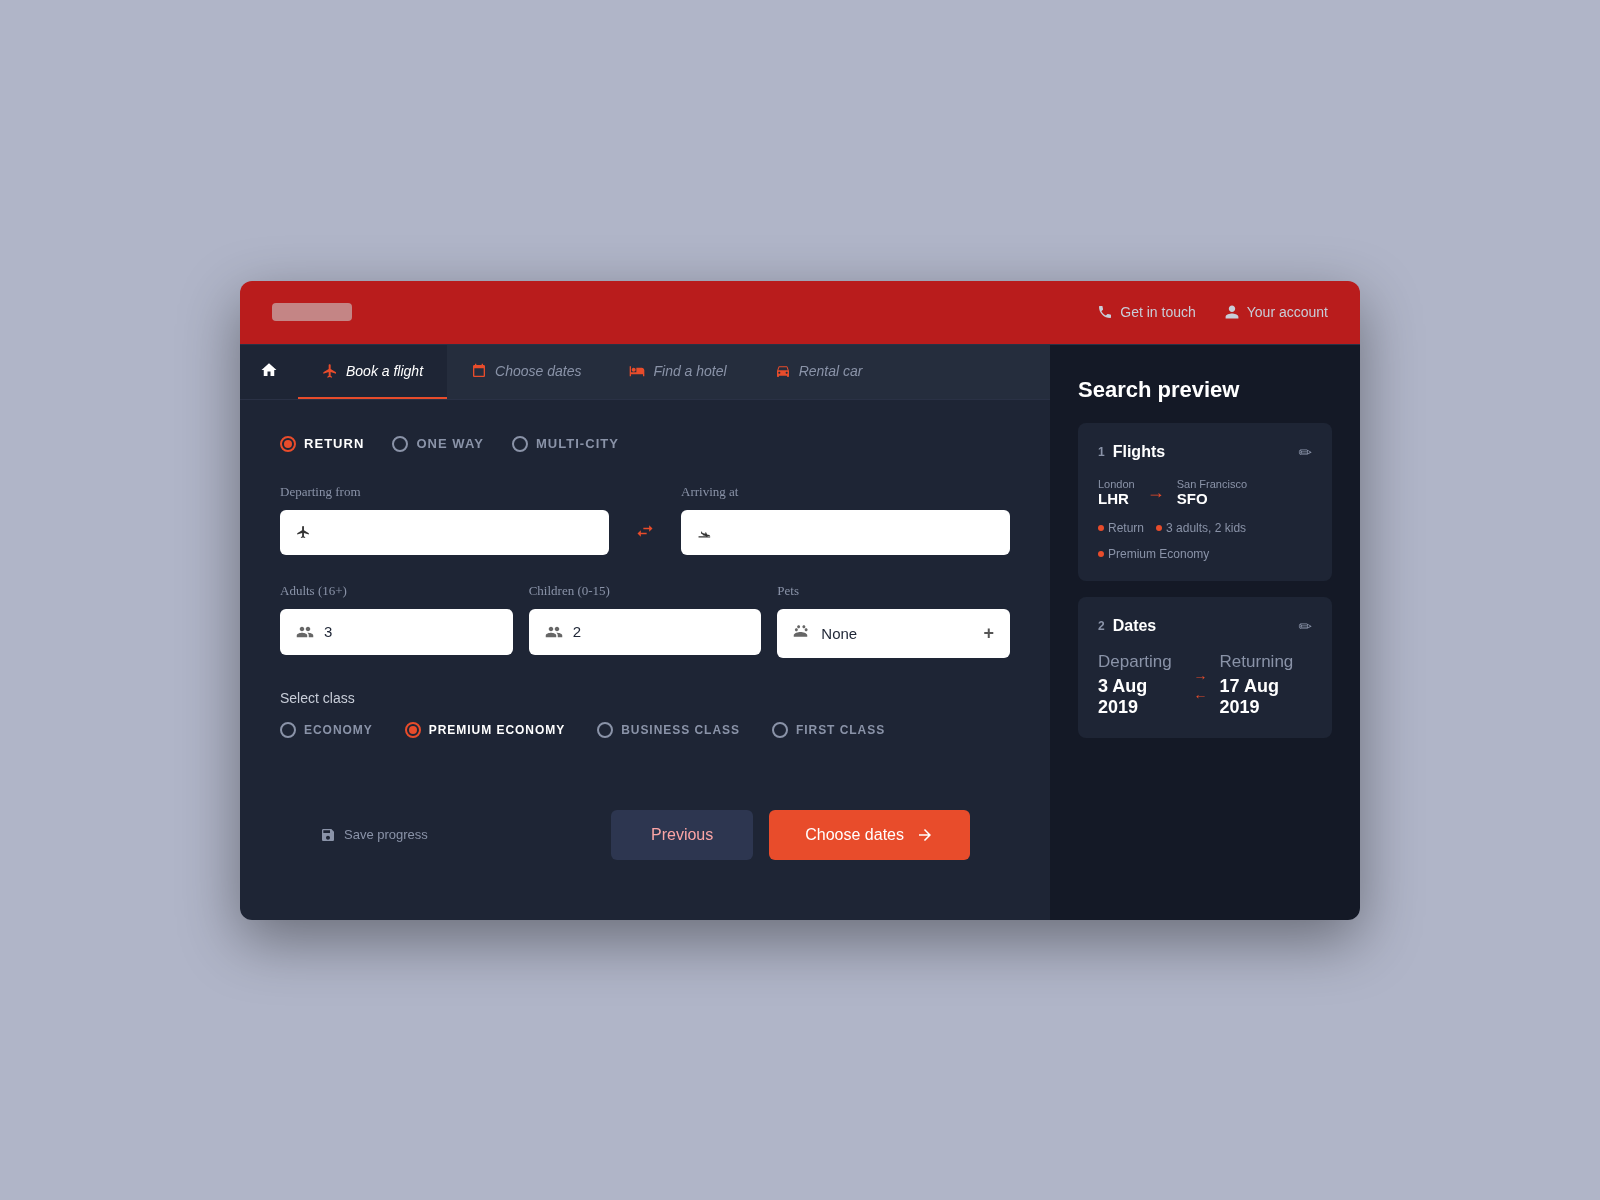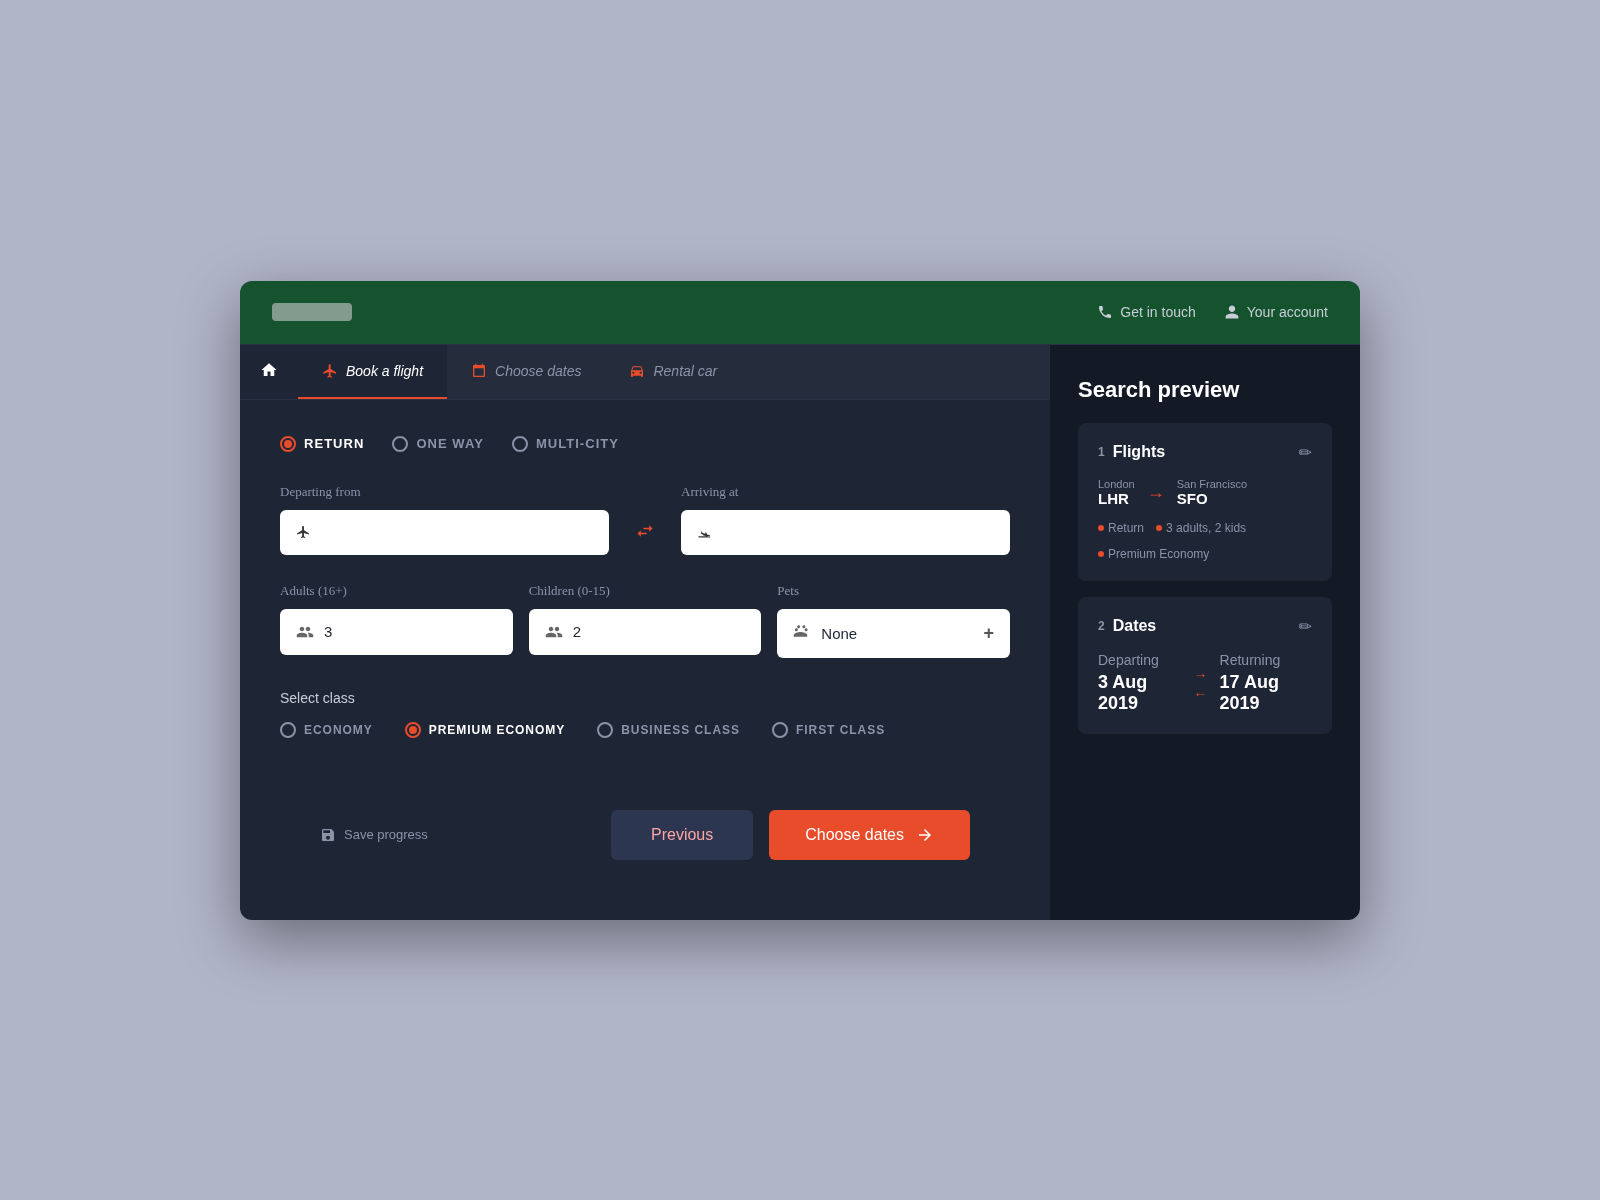--- a/index.html
+++ b/index.html
@@ -14,21 +14,21 @@
     .app-window {
       width: 1120px;
       border-radius: 12px;
       overflow: hidden;
       box-shadow: 0 20px 60px rgba(0,0,0,0.4);
       display: flex;
       flex-direction: column;
     }
     
     .header {
-      background: #14532d;
+      background: #b91c1c;
       display: flex;
       align-items: center;
       justify-content: space-between;
       padding: 0 32px;
       height: 64px;
       border-bottom: 1px solid #2a3145;
     }
     .header-logo {
       background: #ccc;
       border-radius: 4px;
@@ -363,21 +363,21 @@
     .preview-dates {
       display: flex;
       align-items: center;
       gap: 12px;
     }
     .preview-date-group {
       display: flex;
       flex-direction: column;
     }
     .date-label {
-      font-size: 14px;
+      font-size: 17px;
       color: #8a93a8;
       margin-bottom: 4px;
     }
     .date-value {
       font-size: 18px;
       font-weight: 700;
       color: #fff;
     }
     .dates-arrow {
       display: flex;
@@ -424,20 +424,26 @@
           <svg width="16" height="16" viewBox="0 0 24 24" fill="#e84c2b">
               <path d="M21 16v-2l-8-5V3.5c0-.83-.67-1.5-1.5-1.5S10 2.67 10 3.5V9l-8 5v2l8-2.5V19l-2 1.5V22l3.5-1 3.5 1v-1.5L13 19v-5.5z"></path>
             </svg>
           <span>Book a flight</span>
         </div>
         <div class="tab">
           <svg width="16" height="16" viewBox="0 0 24 24" fill="#e84c2b">
               <path d="M19 3h-1V1h-2v2H8V1H6v2H5c-1.1 0-2 .9-2 2v14c0 1.1.9 2 2 2h14c1.1 0 2-.9 2-2V5c0-1.1-.9-2-2-2zm0 16H5V8h14v11z"></path>
             </svg>
           <span>Choose dates</span>
+        </div>
+        <div class="tab">
+          <svg width="16" height="16" viewBox="0 0 24 24" fill="#e84c2b">
+              <path d="M7 13c1.66 0 3-1.34 3-3S8.66 7 7 7s-3 1.34-3 3 1.34 3 3 3zm12-6h-8v7H3V5H1v15h2v-3h18v3h2v-9c0-2.21-1.79-4-4-4z"></path>
+            </svg>
+          <span>Find a hotel</span>
         </div>
         <div class="tab">
           <svg width="16" height="16" viewBox="0 0 24 24" fill="#e84c2b">
               <path d="M18.92 6.01C18.72 5.42 18.16 5 17.5 5h-11c-.66 0-1.21.42-1.42 1.01L3 12v8c0 .55.45 1 1 1h1c.55 0 1-.45 1-1v-1h12v1c0 .55.45 1 1 1h1c.55 0 1-.45 1-1v-8l-2.08-5.99zM6.5 16c-.83 0-1.5-.67-1.5-1.5S5.67 13 6.5 13s1.5.67 1.5 1.5S7.33 16 6.5 16zm11 0c-.83 0-1.5-.67-1.5-1.5s.67-1.5 1.5-1.5 1.5.67 1.5 1.5-.67 1.5-1.5 1.5zM5 11l1.5-4.5h11L19 11H5z"></path>
             </svg>
           <span>Rental car</span>
         </div>
       </div>
 
       <div class="form-area">

